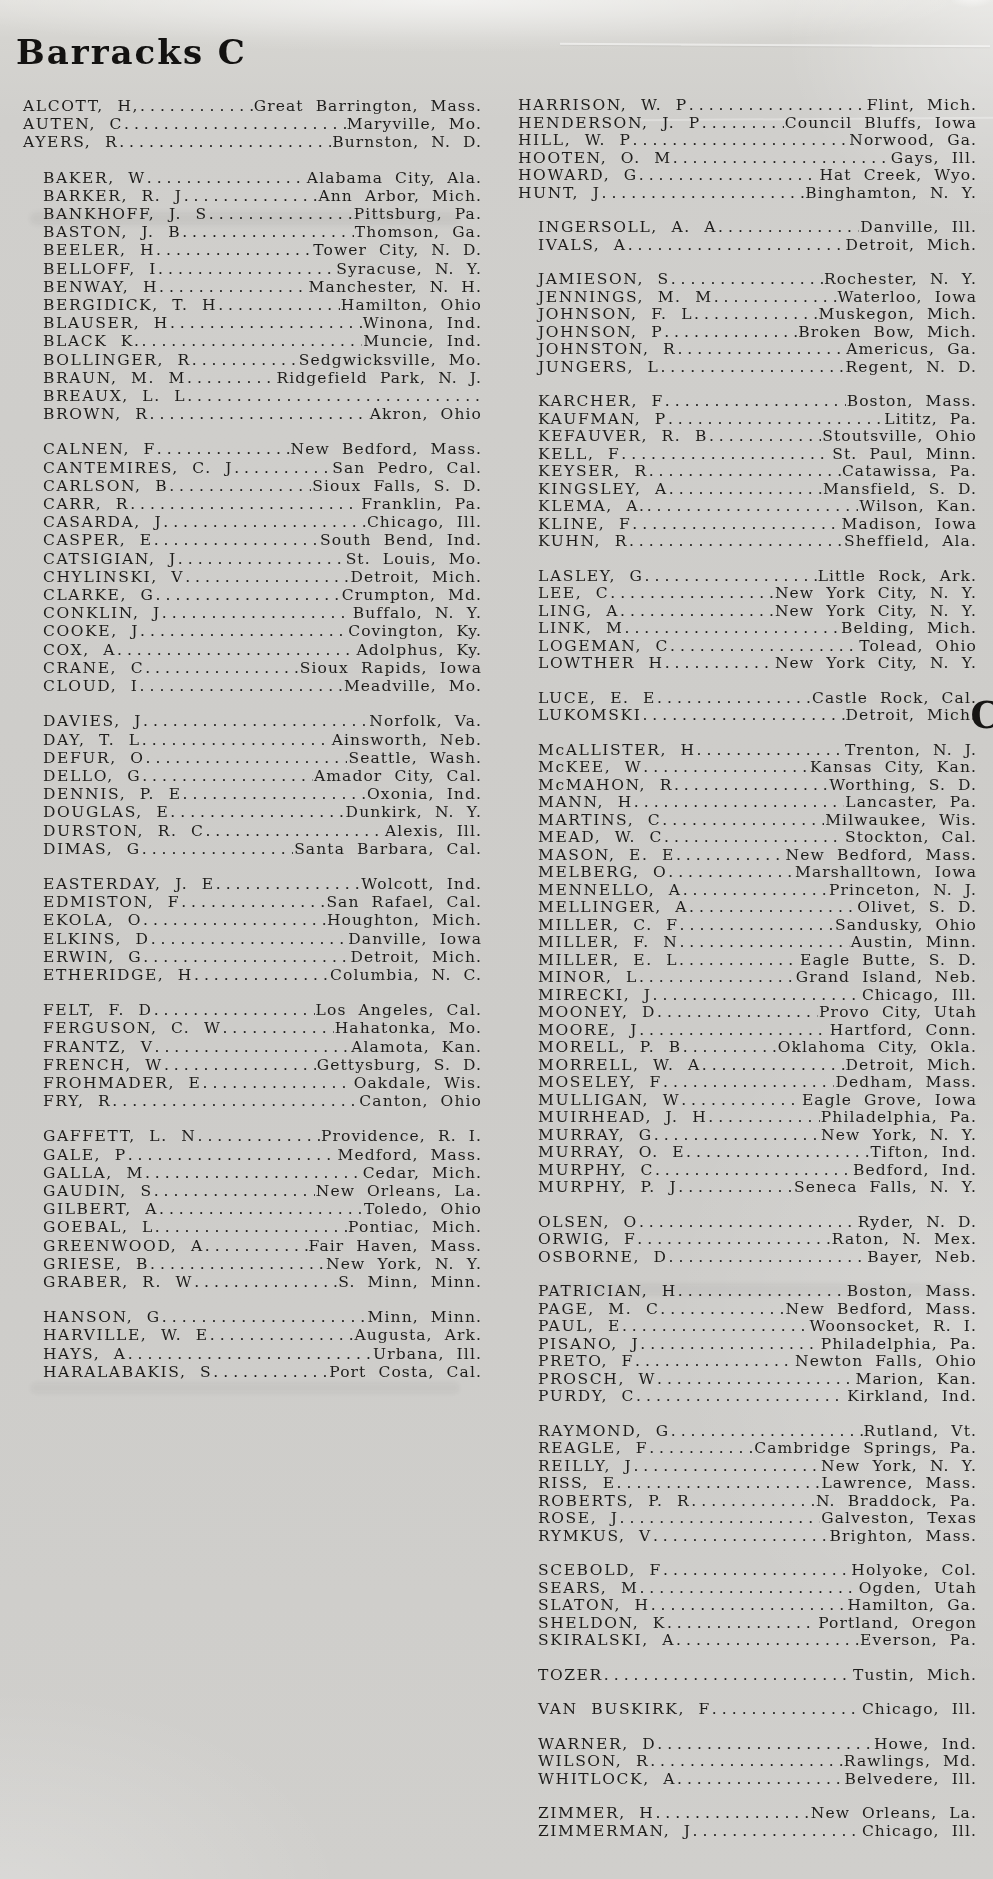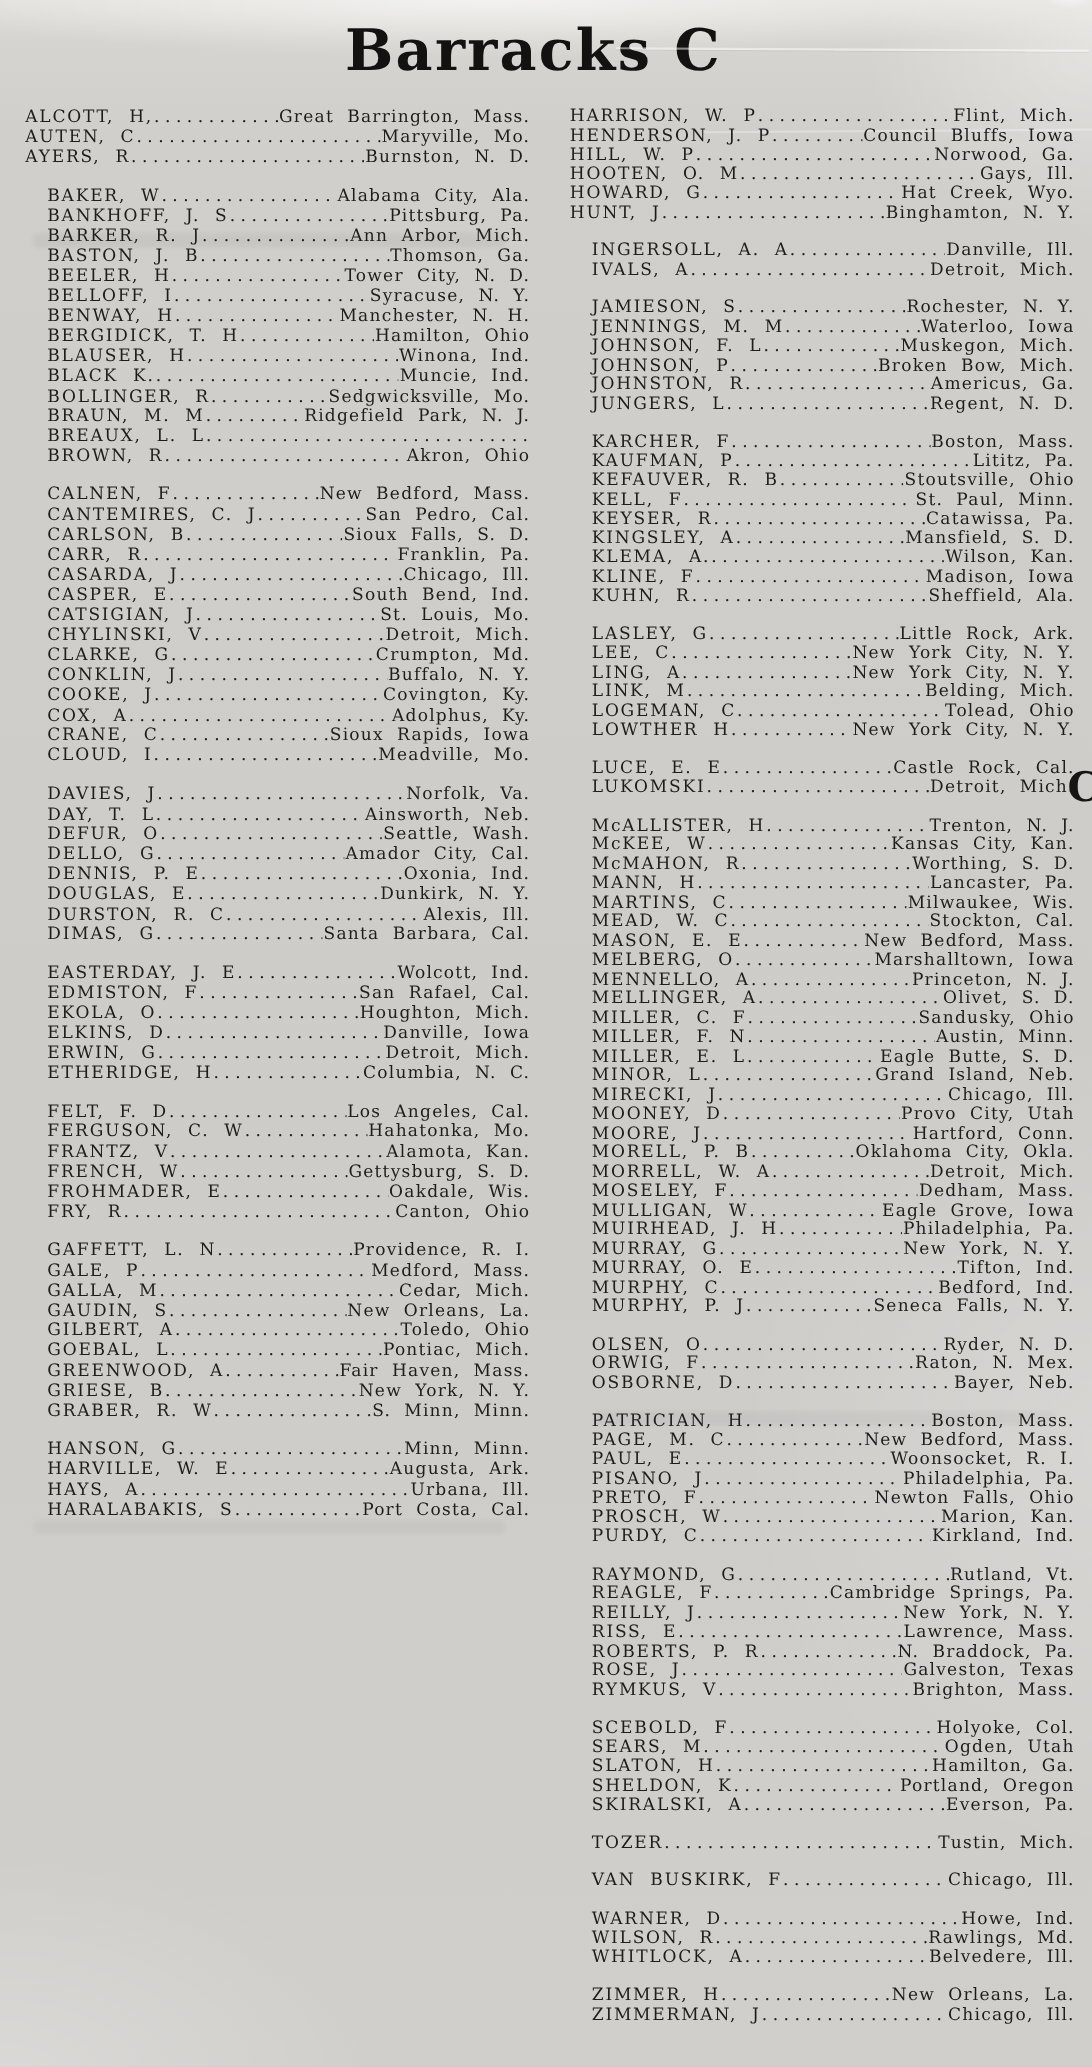--- a/index.html
+++ b/index.html
@@ -20,22 +20,22 @@
   .crease{position:absolute;background:rgba(255,255,255,.5);pointer-events:none;}
   .crease-1{left:560px;top:44px;width:430px;height:2px;transform:rotate(.3deg);box-shadow:0 1px 1px rgba(0,0,0,.05);}
   .crease-2{left:640px;top:118px;width:353px;height:2px;transform:rotate(-.4deg);opacity:.6;}
   
   .smudge{position:absolute;background:rgba(40,40,38,.05);filter:blur(2px);border-radius:6px;pointer-events:none;}
   .smudge-1{left:30px;top:212px;width:430px;height:13px;}
   .smudge-2{left:30px;top:1382px;width:430px;height:12px;opacity:.8;}
   .smudge-3{left:540px;top:1283px;width:420px;height:13px;opacity:.9;}
   .title{
     position:absolute;left:0;top:16px;width:970px;
-    margin:0;text-align:center;
-    font-size:52px;font-weight:bold;letter-spacing:2px;
+    margin:16px;
+    font-size:34px;font-weight:bold;letter-spacing:2px;
     color:#131211;
   }
   .col{position:absolute;top:97px;}
   .col-left{left:23px;width:459px;}
   .col-right{left:518px;width:459px;}
   .group + .group{margin-top:17px;margin-left:20px;}
   .entry{display:flex;align-items:baseline;font-size:15.5px;}
   .col-left  .entry{line-height:18.2px;}
   .col-right .entry{line-height:17.5px;}
   .nm{flex:0 0 auto;white-space:nowrap;letter-spacing:1.6px;word-spacing:7px;}
@@ -82,28 +82,28 @@
           <span class="loc">Burnston, N. D.</span>
         </div>
       </div>
       <div class="group">
         <div class="entry">
           <span class="nm">BAKER, W</span>
           <span class="dots"></span>
           <span class="loc">Alabama City, Ala.</span>
         </div>
         <div class="entry">
+          <span class="nm">BARKER, R. J</span>
+          <span class="dots"></span>
+          <span class="loc">Ann Arbor, Mich.</span>
+        </div>
+        <div class="entry">
           <span class="nm">BANKHOFF, J. S</span>
           <span class="dots"></span>
           <span class="loc">Pittsburg, Pa.</span>
-        </div>
-        <div class="entry">
-          <span class="nm">BARKER, R. J</span>
-          <span class="dots"></span>
-          <span class="loc">Ann Arbor, Mich.</span>
         </div>
         <div class="entry">
           <span class="nm">BASTON, J. B</span>
           <span class="dots"></span>
           <span class="loc">Thomson, Ga.</span>
         </div>
         <div class="entry">
           <span class="nm">BEELER, H</span>
           <span class="dots"></span>
           <span class="loc">Tower City, N. D.</span>

